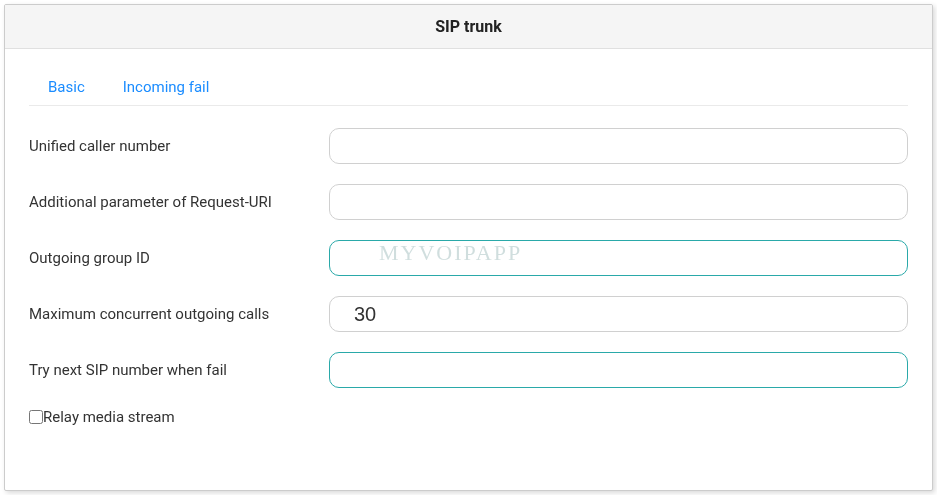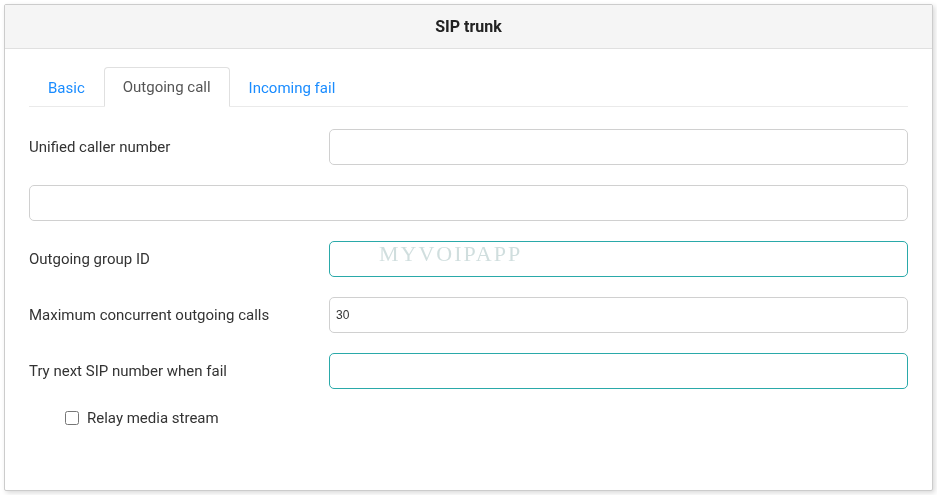--- a/index.html
+++ b/index.html
@@ -62,35 +62,33 @@
   .form-label {
     width: 300px;
     color: #333;
     font-size: 15px;
     flex-shrink: 0;
   }
   .form-control {
     flex: 1;
     height: 36px;
     border: 1px solid #d0d0d0;
-    border-radius: 5px;
-    padding: 0 6px;
-    font-size: 12px;
+    border-radius: 10px;
+    padding: 0 24px;
+    font-size: 20px;
     color: #333;
     background: #fff;
   }
   .form-control.teal {
     border-color: #2aa9a9;
   }
   .checkbox-row {
     display: flex;
     align-items: center;
     margin-bottom: 16px;
-    gap: 8px;
-    margin-left: 36px;
   }
   .checkbox-row input[type="checkbox"] {
     width: 14px;
     height: 14px;
     cursor: pointer;
   }
   .checkbox-label {
     color: #333;
     font-size: 15px;
   }
@@ -110,30 +108,30 @@
 </style>
 </head>
 <body>
 
 <div class="panel">
   <div class="panel-header">SIP trunk</div>
   <div class="panel-body">
 
     <div class="tabs">
       <div class="tab">Basic</div>
-      <div class="tab active">Outgoing call</div>
       <div class="tab">Incoming fail</div>
     </div>
 
     <div class="form-row">
       <div class="form-label">Unified caller number</div>
       <input type="text" class="form-control" value="" style="">
     </div>
 
     <div class="form-row">
+      <div class="form-label">Additional parameter of Request-URI</div>
       <input type="text" class="form-control" value="" style="">
     </div>
 
     <div class="form-row wm-wrapper">
       <div class="watermark">MYVOIPAPP</div>
       <div class="form-label">Outgoing group ID</div>
       <input type="text" class="form-control teal" value="" style="">
     </div>
 
     <div class="form-row">

